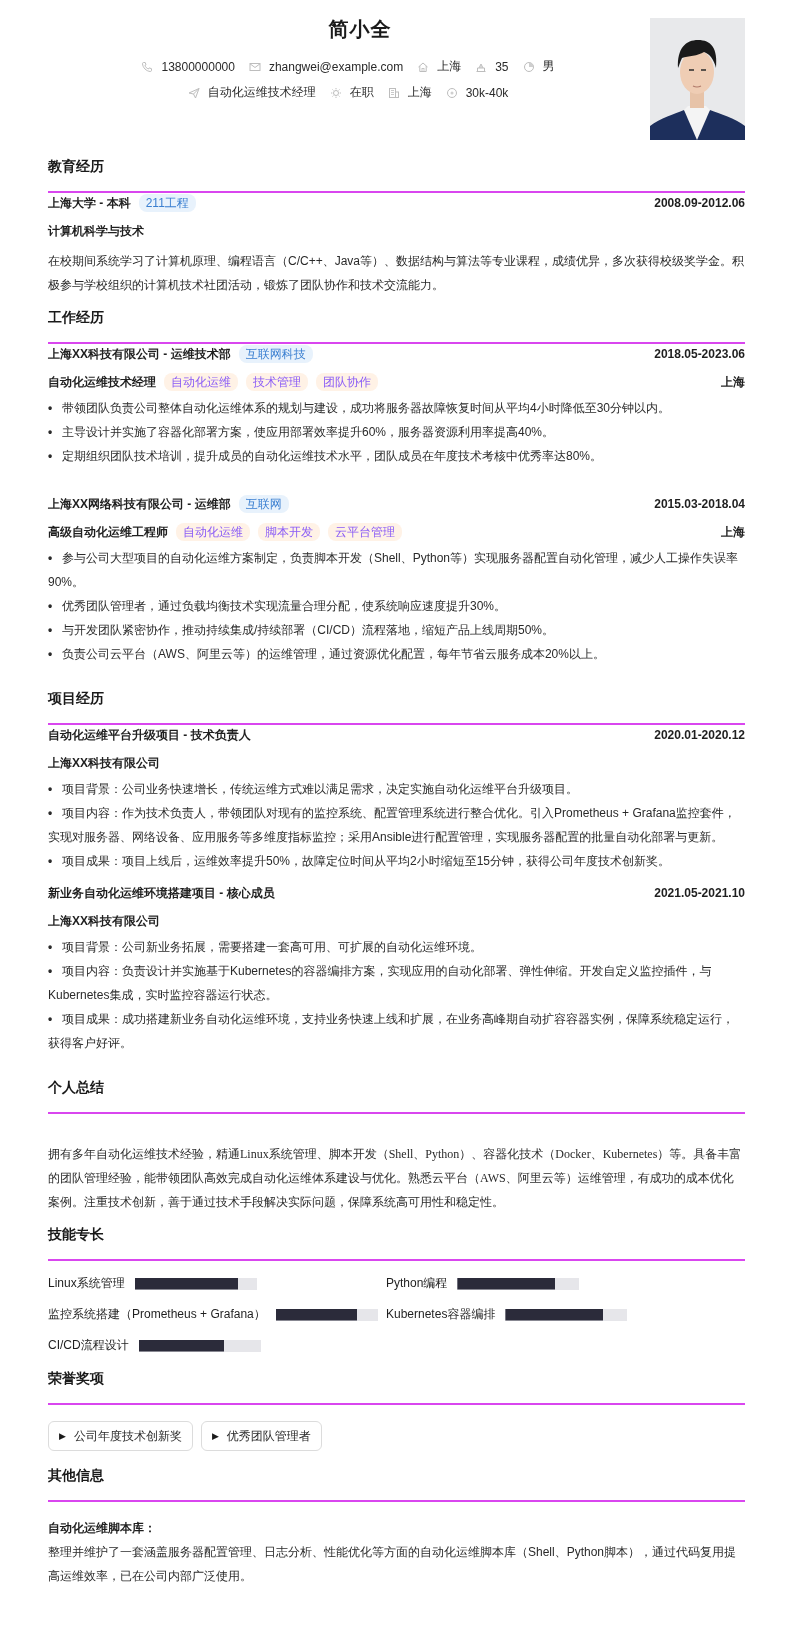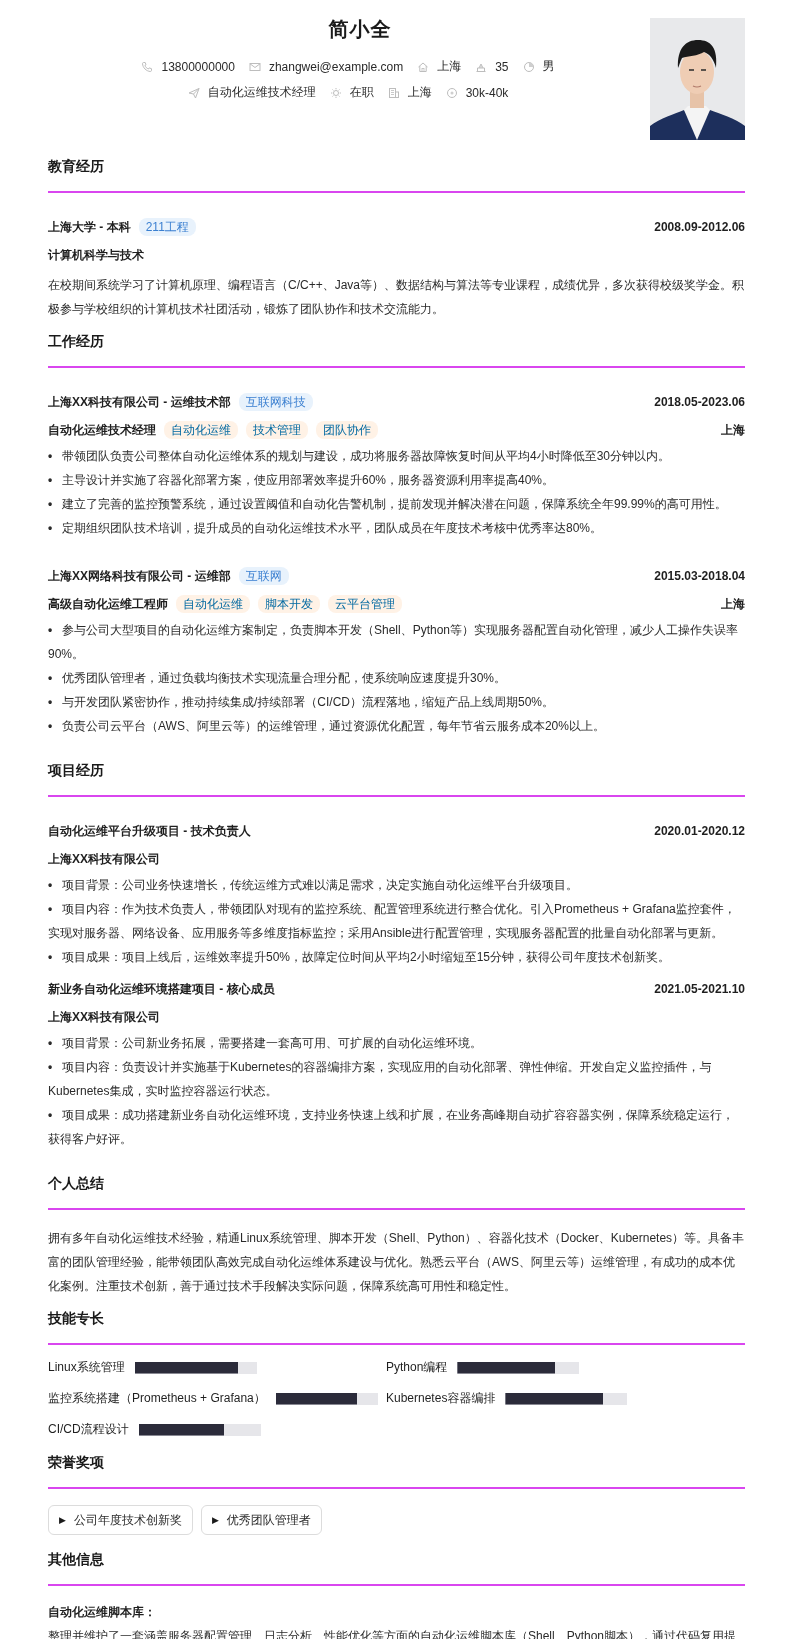--- a/index.html
+++ b/index.html
@@ -37,30 +37,30 @@
   }
   .photo svg { width: 95px; height: 122px; display: block; }
 
   
   .section { margin-top: 10px; }
   .section-title {
     font-size: 14px; font-weight: bold; color: #1a1a1a;
     padding-bottom: 15px; border-bottom: 2px solid #d946ef;
   }
   .row { display: flex; justify-content: space-between; align-items: center; }
-  .entry-head { margin-top: 24px; font-size: 12px; font-weight: bold; height: 20px; }
+  .entry-head { margin-top: 0; font-size: 12px; font-weight: bold; height: 20px; }
   .entry-head .left { display: flex; align-items: center; }
   .sub-head { margin-top: 8px; font-size: 12px; font-weight: bold; height: 20px; }
   .sub-head .left { display: flex; align-items: center; }
   .tag {
     display: inline-block; font-size: 12px; font-weight: normal;
     padding: 1px 7px; margin-left: 8px; border-radius: 8px; line-height: 16px;
   }
   .tag.blue { background: #e8f2fc; color: #3a7fd0; }
-  .tag.orange { background: #fff2e6; color: #0369a1; }
+  .tag.orange { background: #fff2e6; color: #8b5cf6; }
   .date { font-weight: bold; font-size: 12px; }
   .para { margin-top: 8px; font-size: 12px; line-height: 24px; color: #2a2a2a; }
   ul.bullets { list-style: none; margin-top: 4px; }
   ul.bullets li {
     font-size: 12px; line-height: 24px; color: #2a2a2a; padding-left: 0;
   }
   ul.bullets li .dot { display: inline-block; width: 14px; font-weight: bold; }
 
   
   .skills { display: grid; grid-template-columns: 338px 1fr; row-gap: 14px; margin-top: 14px; }
@@ -224,21 +224,20 @@
           <span>自动化运维技术经理</span>
           <span class="tag orange">自动化运维</span>
           <span class="tag orange">技术管理</span>
           <span class="tag orange">团队协作</span>
         </div>
         <span class="date">上海</span>
       </div>
       <ul class="bullets">
         <li><span class="dot">•</span><span>带领团队负责公司整体自动化运维体系的规划与建设，成功将服务器故障恢复时间从平均4小时降低至30分钟以内。</span></li>
         <li><span class="dot">•</span><span>主导设计并实施了容器化部署方案，使应用部署效率提升60%，服务器资源利用率提高40%。</span></li>
-        <li><span class="dot">•</span><span>建立了完善的监控预警系统，通过设置阈值和自动化告警机制，提前发现并解决潜在问题，保障系统全年99.99%的高可用性。</span></li>
         <li><span class="dot">•</span><span>定期组织团队技术培训，提升成员的自动化运维技术水平，团队成员在年度技术考核中优秀率达80%。</span></li>
       </ul>
     </div>
 
     <div>
       <div class="row entry-head" style="margin-top:26px;">
         <div class="left">
           <span>上海XX网络科技有限公司 - 运维部</span>
           <span class="tag blue">互联网</span>
         </div>
@@ -291,21 +290,21 @@
       <ul class="bullets">
         <li><span class="dot">•</span><span>项目背景：公司新业务拓展，需要搭建一套高可用、可扩展的自动化运维环境。</span></li>
         <li><span class="dot">•</span><span>项目内容：负责设计并实施基于Kubernetes的容器编排方案，实现应用的自动化部署、弹性伸缩。开发自定义监控插件，与Kubernetes集成，实时监控容器运行状态。</span></li>
         <li><span class="dot">•</span><span>项目成果：成功搭建新业务自动化运维环境，支持业务快速上线和扩展，在业务高峰期自动扩容容器实例，保障系统稳定运行，获得客户好评。</span></li>
       </ul>
     </div>
   </div>
 
   <div class="section" style="margin-top:24px;">
     <div class="section-title">个人总结</div>
-    <div class="para" style="margin-top:16px;">拥有多年自动化运维技术经验，精通Linux系统管理、脚本开发（Shell、Python）、容器化技术（Docker、Kubernetes）等。具备丰富的团队管理经验，能带领团队高效完成自动化运维体系建设与优化。熟悉云平台（AWS、阿里云等）运维管理，有成功的成本优化案例。注重技术创新，善于通过技术手段解决实际问题，保障系统高可用性和稳定性。</div>
+    <div class="para" style="margin-top:28px;font-family:Liberation Serif, serif;">拥有多年自动化运维技术经验，精通Linux系统管理、脚本开发（Shell、Python）、容器化技术（Docker、Kubernetes）等。具备丰富的团队管理经验，能带领团队高效完成自动化运维体系建设与优化。熟悉云平台（AWS、阿里云等）运维管理，有成功的成本优化案例。注重技术创新，善于通过技术手段解决实际问题，保障系统高可用性和稳定性。</div>
   </div>
 
   <div class="section" style="margin-top:12px;">
     <div class="section-title">技能专长</div>
     <div class="skills">
       <div class="skill">
         <span class="skill-label">Linux系统管理</span>
         <div class="skill-bar">
             <div class="skill-fill" style="width:85%"></div>
           </div>

